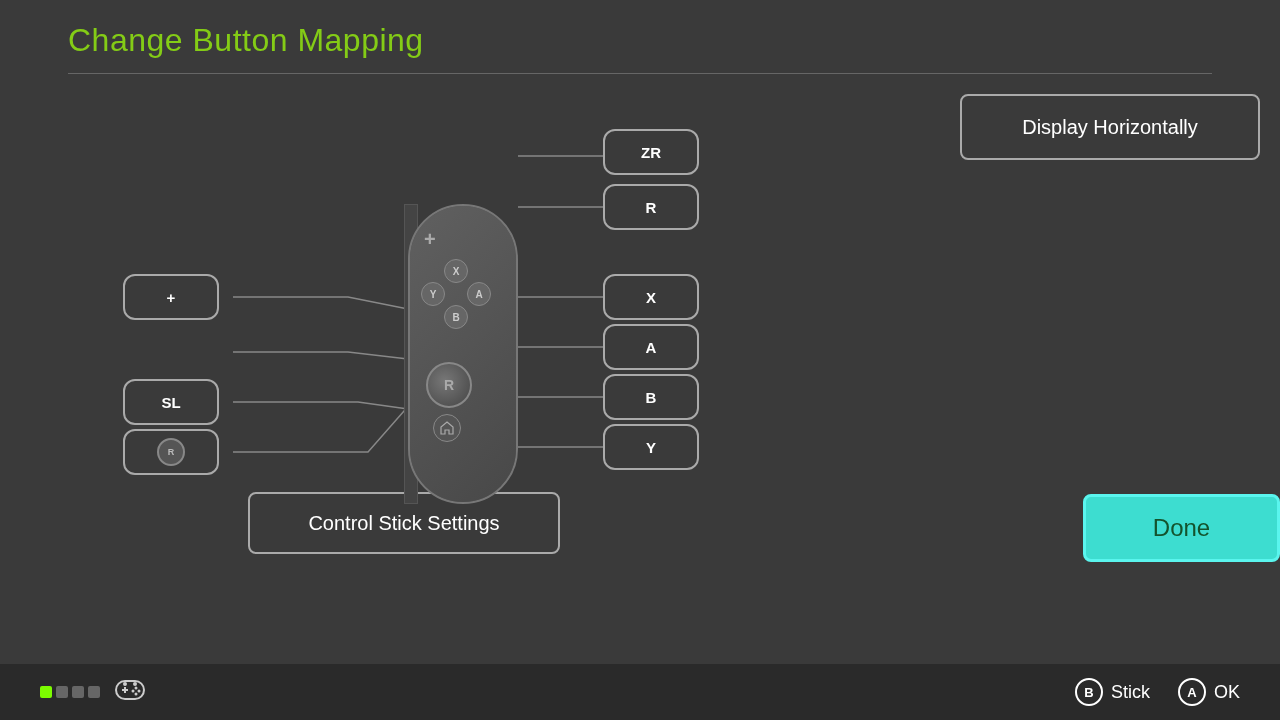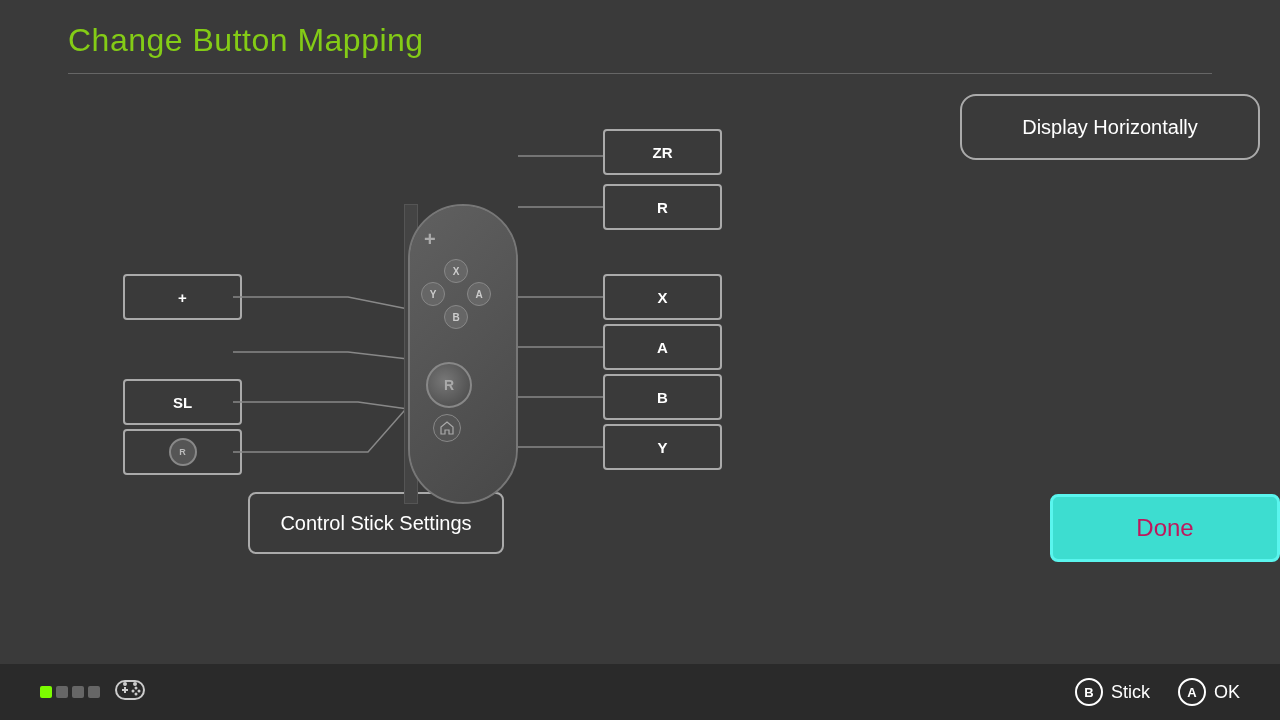--- a/index.html
+++ b/index.html
@@ -158,29 +158,29 @@
       font-size: 12px;
       color: #aaa;
       z-index: 11;
     }
 
     
     .btn-map {
       position: absolute;
       background: transparent;
       border: 2px solid #aaa;
-      border-radius: 4px;
+      border-radius: 12px;
       color: #fff;
       font-size: 15px;
       font-weight: bold;
       display: flex;
       align-items: center;
       justify-content: center;
       cursor: pointer;
-      width: 119px;
+      width: 96px;
       height: 46px;
     }
 
     .btn-map-left-plus { left: 55px; top: 170px; }
     .btn-map-left-sr { left: 55px; top: 225px; }
     .btn-map-left-sl { left: 55px; top: 275px; }
     .btn-map-left-rstick { left: 55px; top: 325px; }
 
     
     .btn-map-right-zr { left: 535px; top: 25px; }
@@ -207,52 +207,52 @@
       right: 0;
       top: 20px;
       width: 320px;
     }
 
     .btn-display-horizontally {
       width: 300px;
       height: 66px;
       background: transparent;
       border: 2px solid #aaa;
-      border-radius: 16px;
+      border-radius: 8px;
       color: #fff;
       font-size: 20px;
       cursor: pointer;
       display: flex;
       align-items: center;
       justify-content: center;
     }
 
     .btn-done {
-      width: 230px;
+      width: 197px;
       height: 68px;
       background: #3dddd0;
       border: 3px solid #5af5ee;
       border-radius: 8px;
-      color: #be185d;
+      color: #14532d;
       font-size: 24px;
       font-weight: 500;
       cursor: pointer;
       display: flex;
       align-items: center;
       justify-content: center;
       position: absolute;
       right: 0;
       top: 400px;
     }
 
     .btn-control-stick {
       position: absolute;
       bottom: 40px;
       left: 180px;
-      width: 256px;
+      width: 312px;
       height: 62px;
       background: transparent;
       border: 2px solid #aaa;
       border-radius: 8px;
       color: #fff;
       font-size: 20px;
       cursor: pointer;
       display: flex;
       align-items: center;
       justify-content: center;

